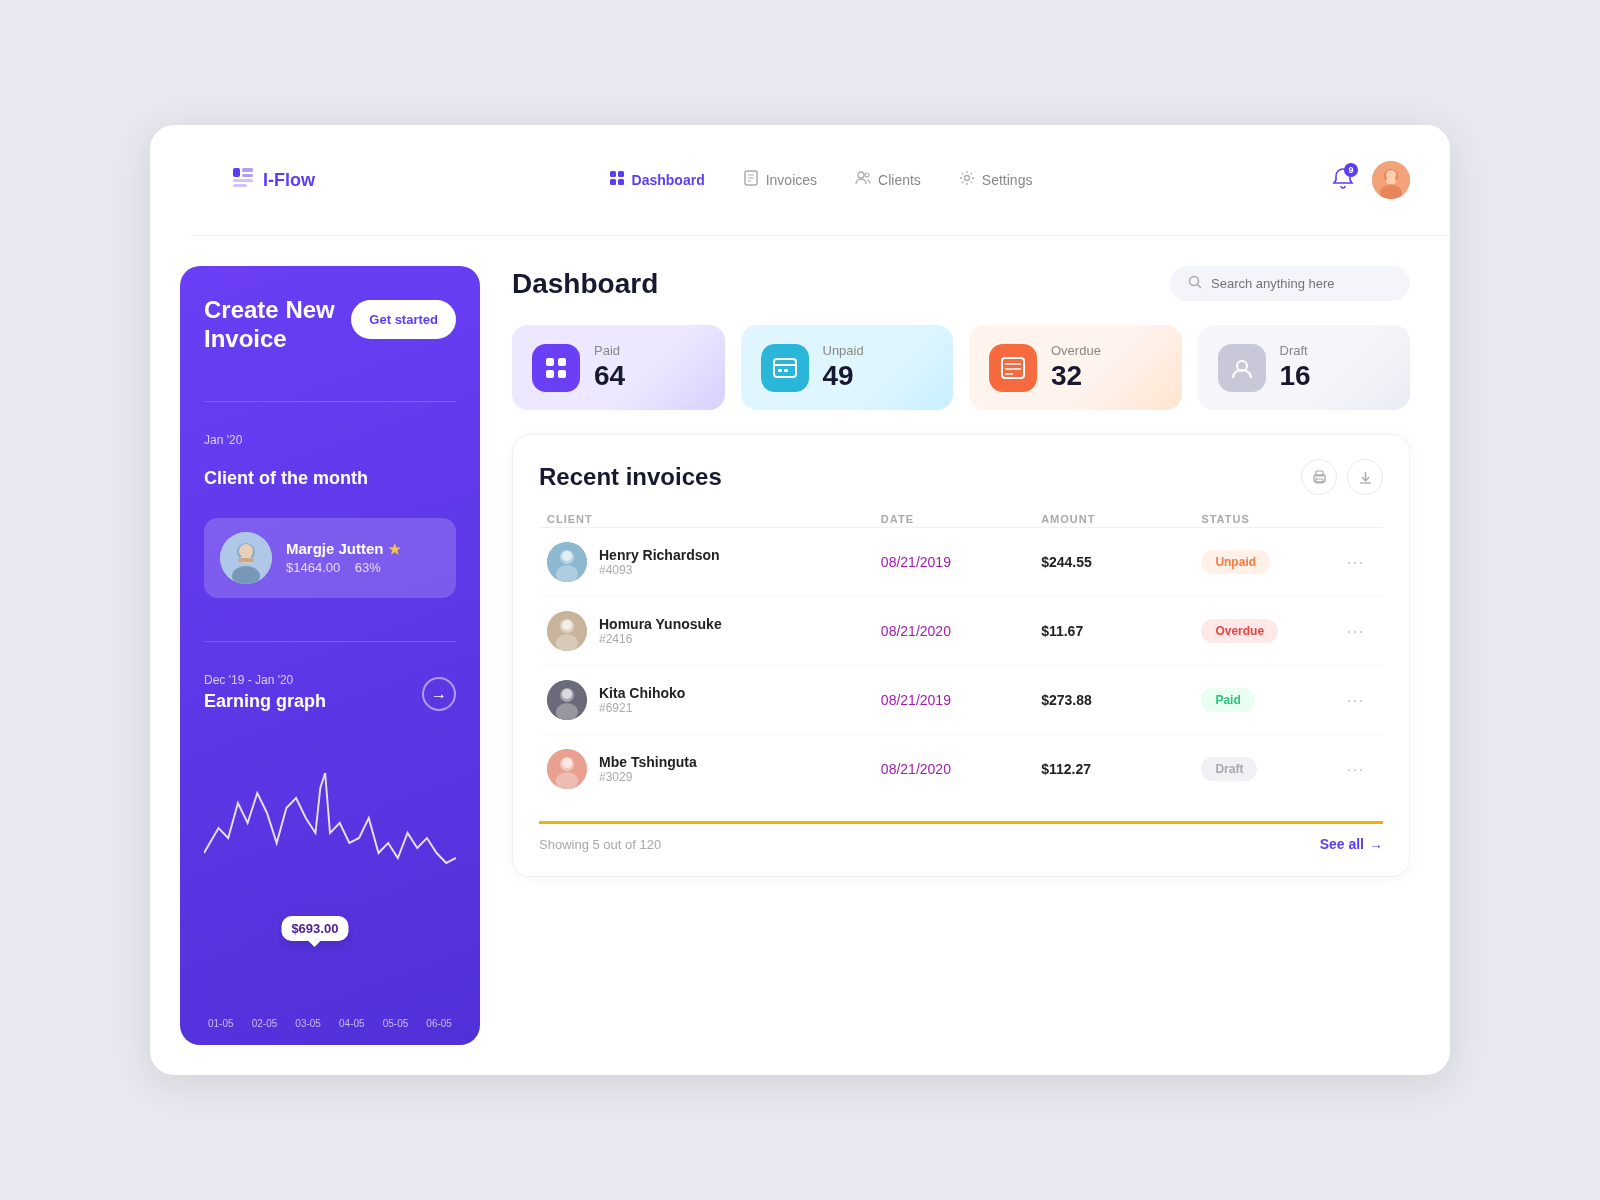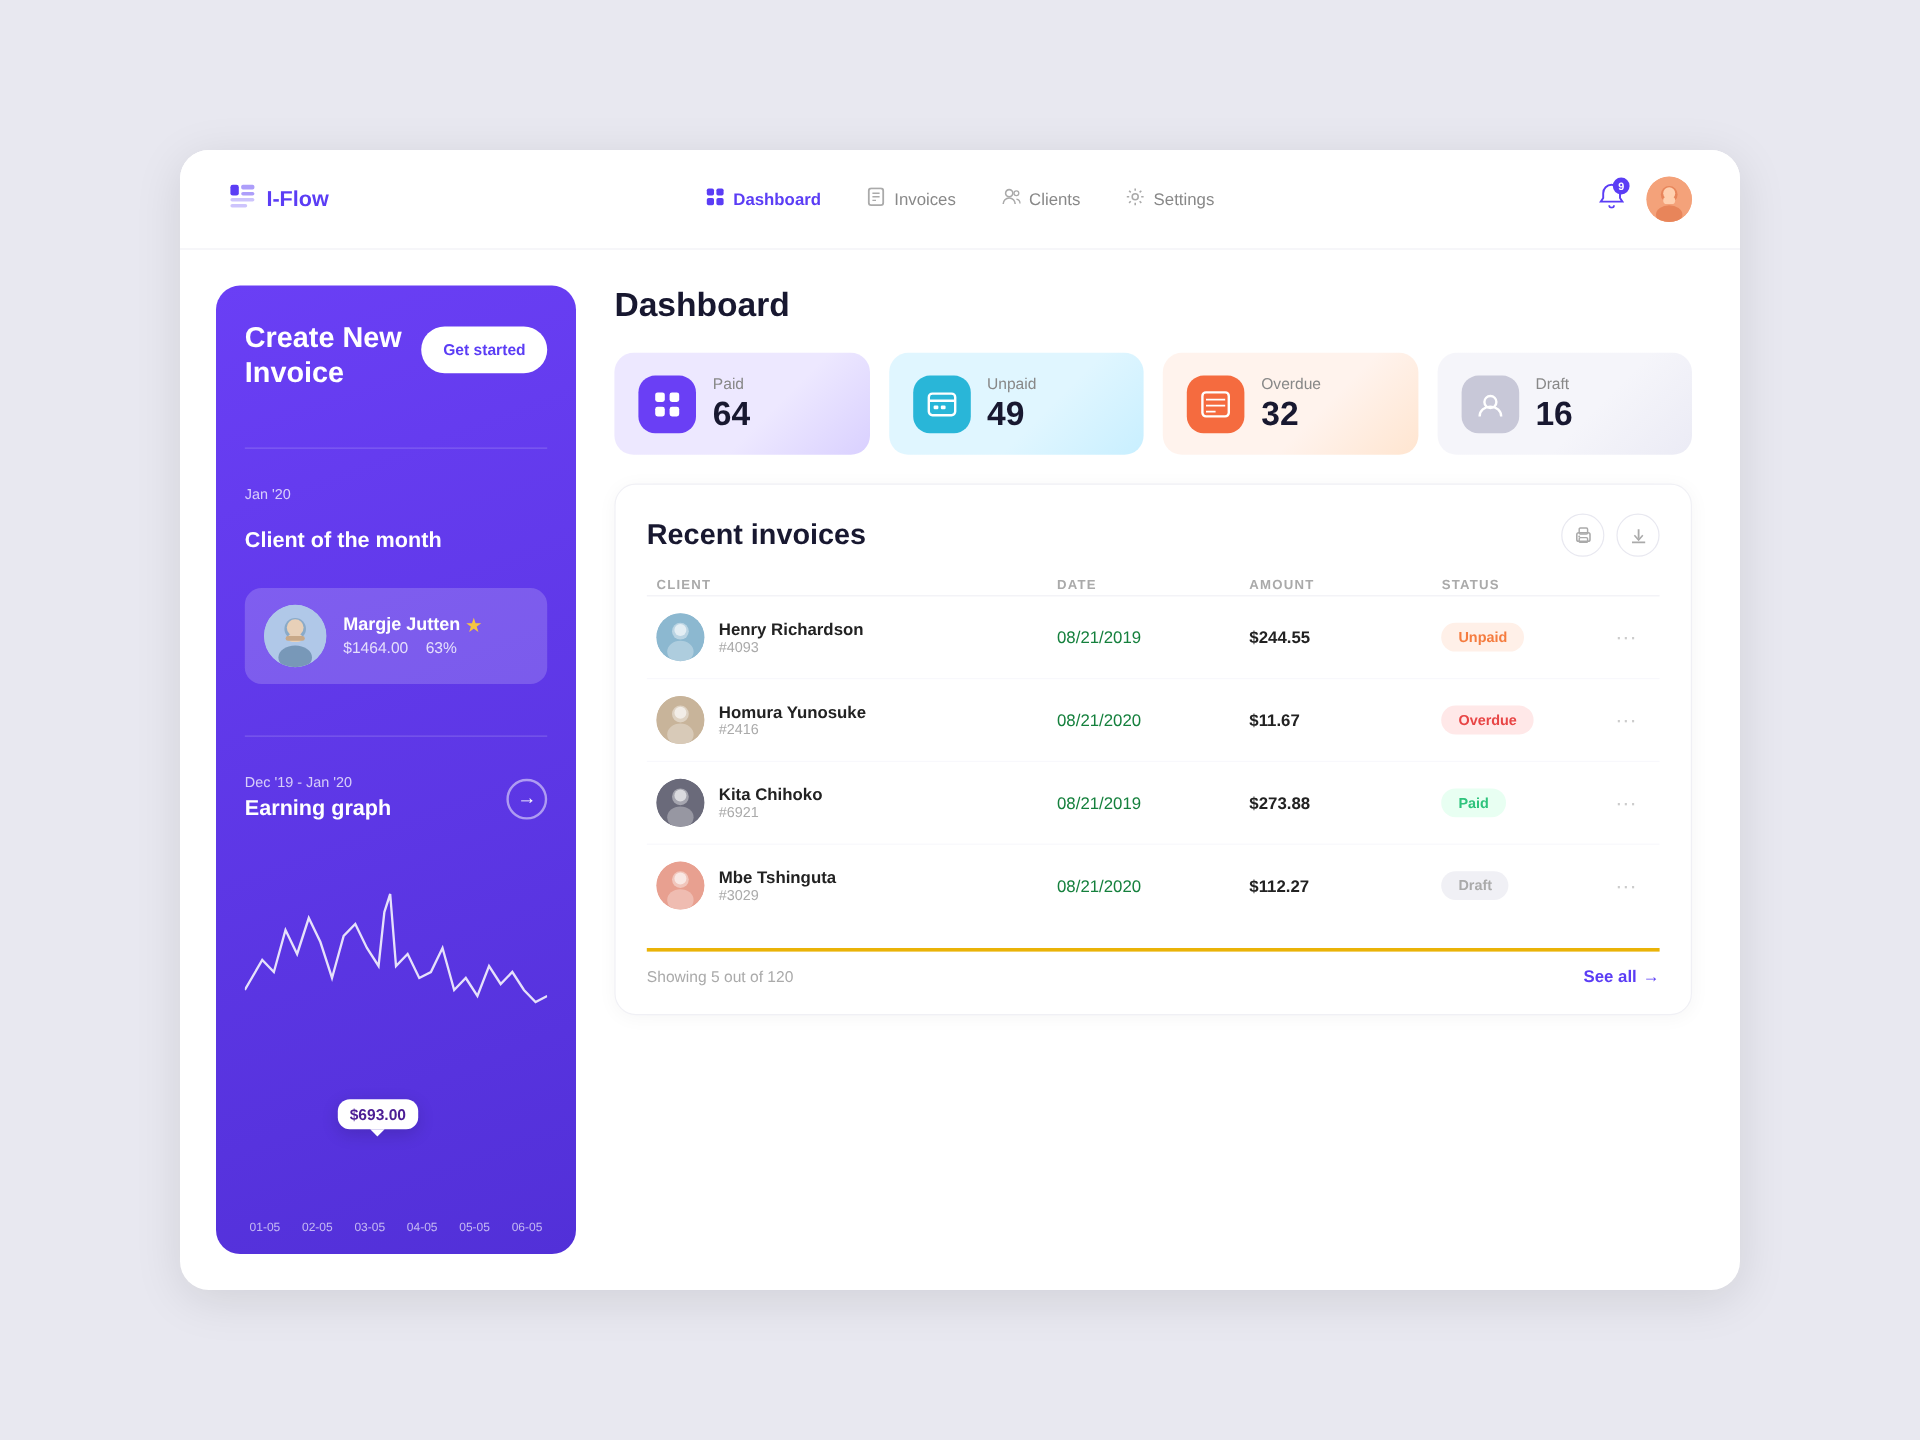--- a/index.html
+++ b/index.html
@@ -19,23 +19,24 @@
       min-height: 950px;
       box-shadow: 0 8px 40px rgba(0,0,0,0.10);
       overflow: hidden;
       display: flex;
       flex-direction: column;
     }
     
     .header {
       display: flex;
       align-items: center;
-      padding: 22px 40px;
+      padding: 36px 40px;
       border-bottom: 1px solid #f0f0f5;
       background: #fff;
+      margin-left: 41px;
     }
     .logo-area {
       display: flex;
       align-items: center;
       gap: 8px;
       width: 220px;
     }
     .logo-icon {
       color: #5b3df5;
       font-size: 22px;
@@ -399,21 +400,21 @@
       border-radius: 50%;
       background: #e0e0e8;
       display: flex;
       align-items: center;
       justify-content: center;
       overflow: hidden;
       font-size: 18px;
     }
     .row-client-name { font-size: 14px; font-weight: 700; color: #222; }
     .row-invoice-id { font-size: 12px; color: #aaa; }
-    .row-date { font-size: 14px; color: #15803d; }
+    .row-date { font-size: 14px; color: #a21caf; }
     .row-amount { font-size: 14px; font-weight: 700; color: #222; }
     .status-badge {
       display: inline-block;
       padding: 5px 14px;
       border-radius: 20px;
       font-size: 12px;
       font-weight: 700;
     }
     .status-unpaid { background: #fff0e8; color: #f57c3f; }
     .status-overdue { background: #ffe8e8; color: #e84545; }
@@ -581,20 +582,29 @@
         <span class="graph-x-label">04-05</span>
         <span class="graph-x-label">05-05</span>
         <span class="graph-x-label">06-05</span>
       </div>
     </div>
 
     <div class="right-panel">
 
       <div class="dashboard-header">
         <h1 class="dashboard-title">Dashboard</h1>
+        <div class="search-bar">
+          <span class="search-icon">
+            <svg width="14" height="14" viewBox="0 0 14 14" fill="none">
+              <circle cx="6" cy="6" r="4.5" stroke="#aaa" stroke-width="1.5"></circle>
+              <line x1="9.5" y1="9.5" x2="13" y2="13" stroke="#aaa" stroke-width="1.5"></line>
+            </svg>
+          </span>
+          <input class="search-input" type="text" placeholder="Search anything here" style="">
+        </div>
       </div>
 
       <div class="stat-cards">
         <div class="stat-card paid">
           <div class="stat-icon paid-icon">
             <svg width="26" height="26" viewBox="0 0 26 26" fill="none">
               <rect x="3" y="3" width="8" height="8" rx="2" fill="#fff"></rect>
               <rect x="15" y="3" width="8" height="8" rx="2" fill="#fff"></rect>
               <rect x="3" y="15" width="8" height="8" rx="2" fill="#fff"></rect>
               <rect x="15" y="15" width="8" height="8" rx="2" fill="#fff"></rect>

